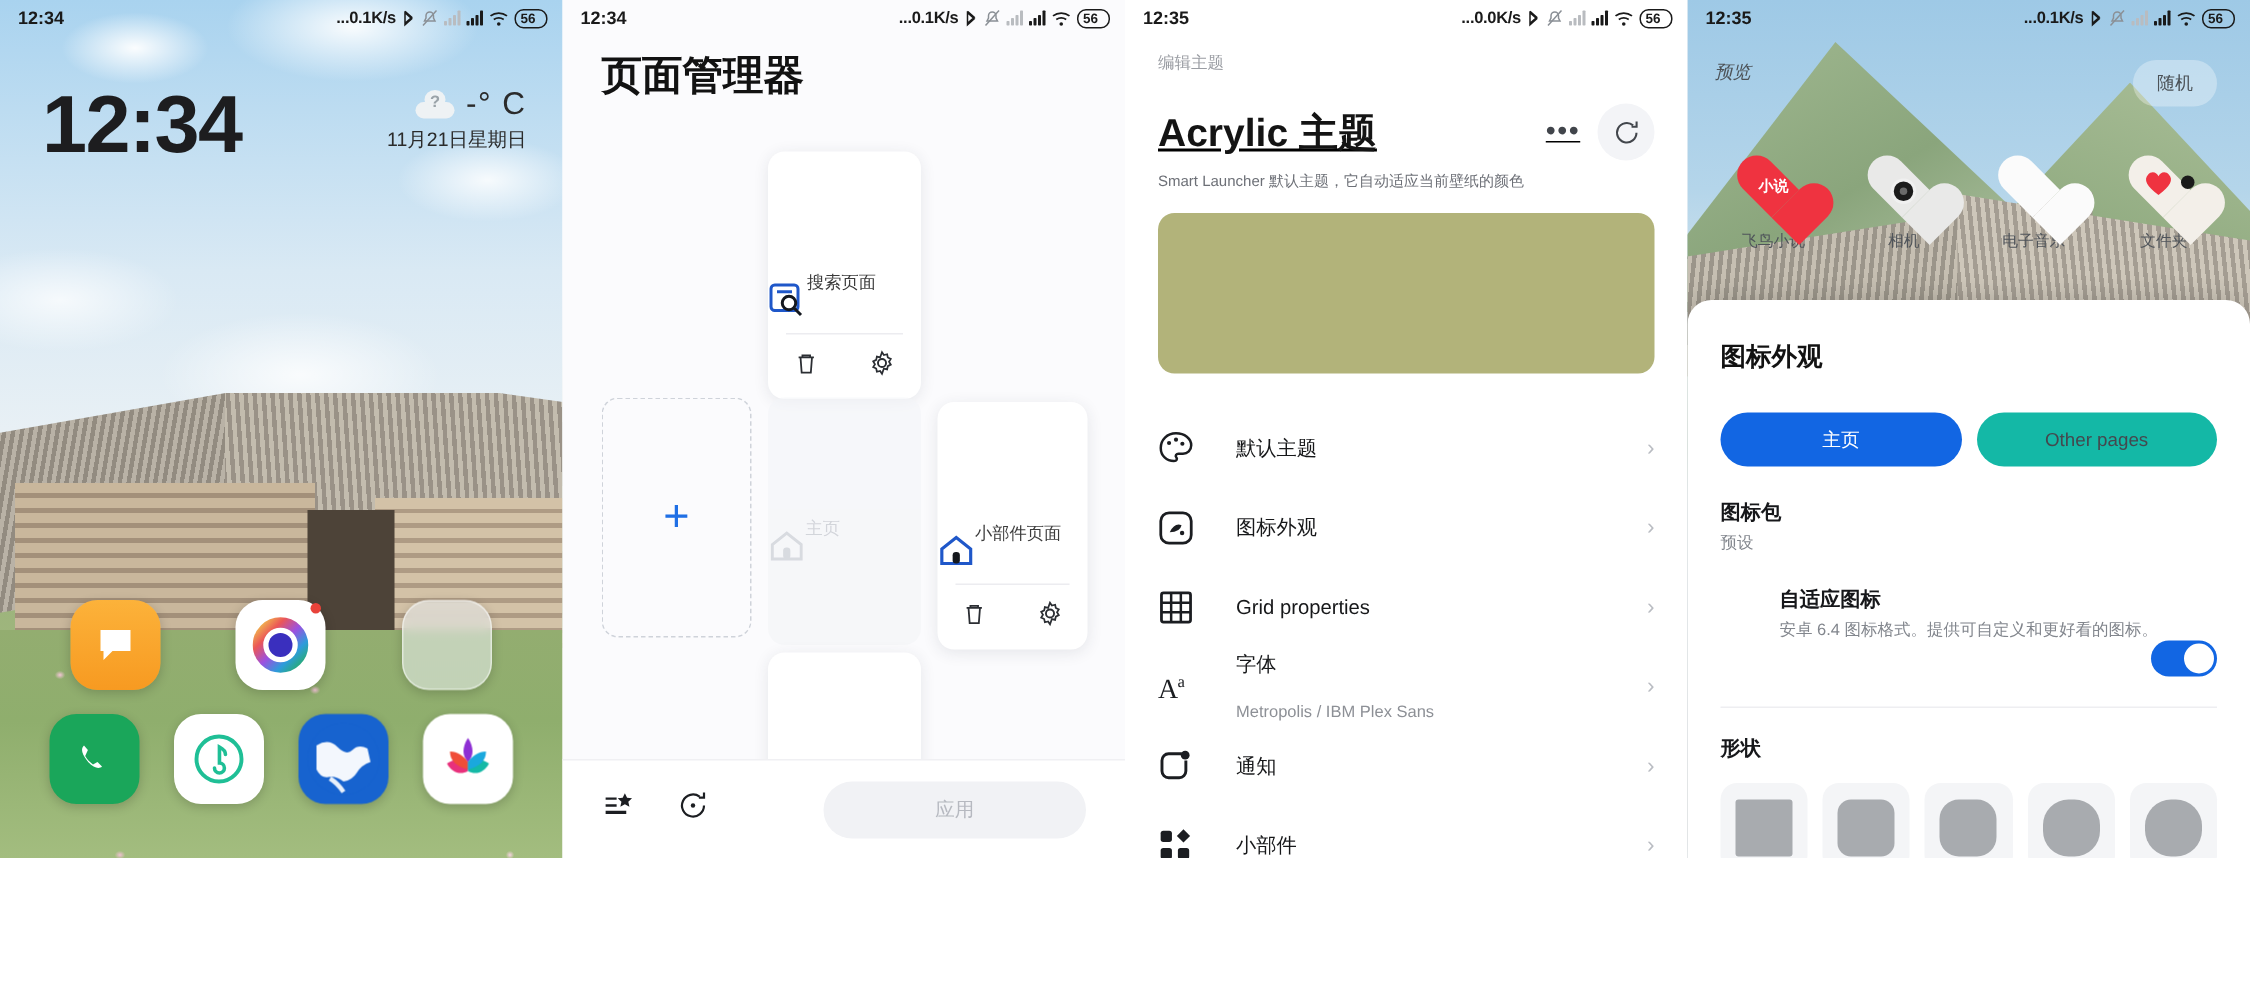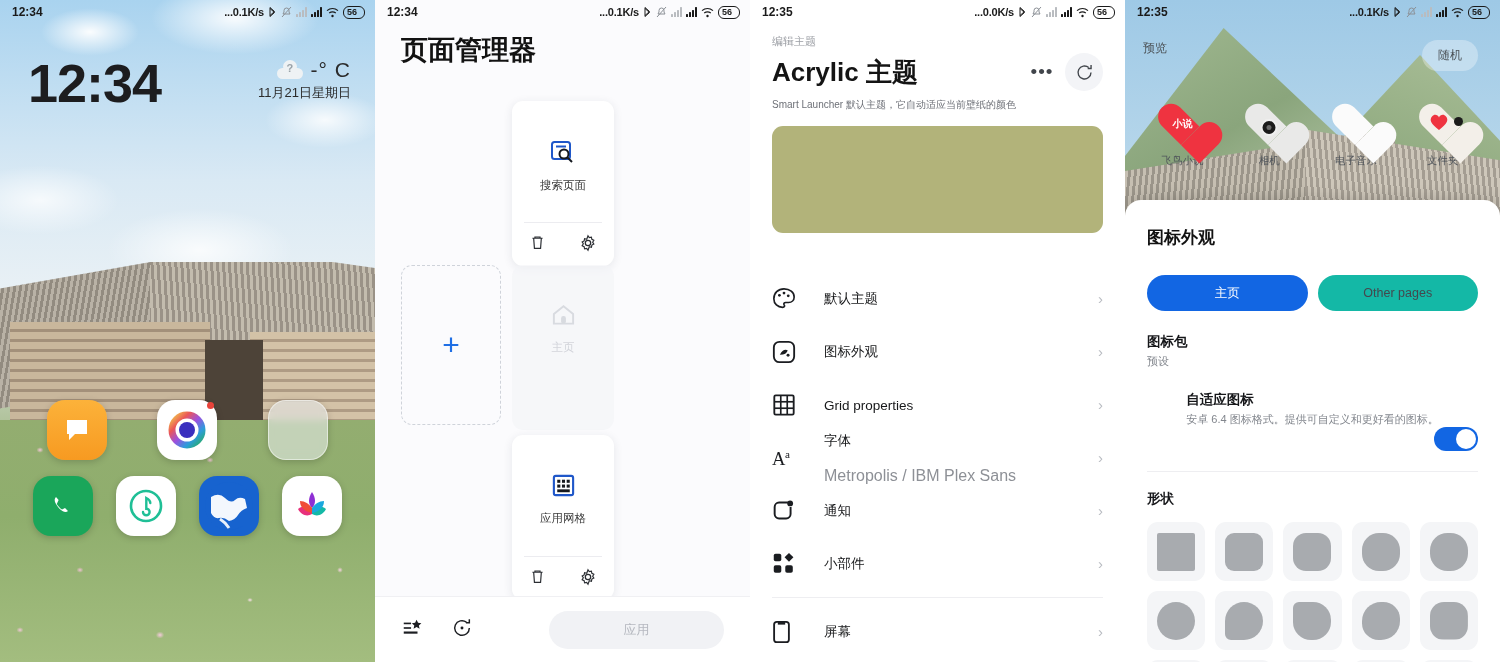--- a/index.html
+++ b/index.html
@@ -2,21 +2,21 @@
 <html><head>
 <meta charset="utf-8">
 <style>
   * { box-sizing: border-box; margin: 0; padding: 0; }
   html, body {
     width: 1500px; height: 666px;
     font-family: "Liberation Sans", "DejaVu Sans", sans-serif;
     background: #fff; overflow: hidden;
   }
   .screens { display: flex; width: 1500px; height: 666px; }
-  .panel { width: 375px; height: 662px; position: relative; overflow: hidden; flex: 0 0 375px; }
+  .panel { width: 375px; height: 572px; position: relative; overflow: hidden; flex: 0 0 375px; }
 
   
   .statusbar {
     position: absolute; top: 0; left: 0; right: 0; height: 24px;
     display: flex; align-items: center; justify-content: space-between;
     padding: 0 10px 0 12px; font-size: 12px; font-weight: bold; color: #1a1a1a;
     z-index: 40;
   }
   .sb-right { display: flex; align-items: center; gap: 4px; }
   .sb-speed { font-size: 11px; font-weight: bold; letter-spacing: -0.2px; }
@@ -90,74 +90,74 @@
     background:#eff0de; display:flex; align-items:center; justify-content:center;
     box-shadow:0 2px 9px rgba(0,0,0,.13); z-index:12; font-size:14px; color:#1f1f1f; }
   .sm-search b { font-weight:700; }
   .sm-search span.lt { font-weight:400; margin-left:4px; }
 
   
   #p2 { background:#fbfbfd; }
   .pm-title { position:absolute; top:32px; left:26px; font-size:27px; font-weight:700; color:#121212;text-align:center; }
   .pm-canvas { position:absolute; top:95px; left:0; right:0; bottom:66px; }
   .pcard { position:absolute; background:#fff; border-radius:11px; box-shadow:0 2px 10px rgba(40,50,70,.10);
-           display:flex; flex-direction:column; align-items:center; }
+           display:flex; align-items:center; }
   .pcard .pic { margin-top:38px; }
   .pcard .plabel { font-size:11.5px; color:#3b3b3b; margin-top:9px; }
   .pcard .pdiv { position:absolute; left:12px; right:12px; bottom:43px; height:1px; background:#ececf0; }
   .pcard .pacts { position:absolute; left:0; right:0; bottom:0; height:43px;
                   display:flex; align-items:center; justify-content:space-around; }
   .pcard.ghost { background:#f4f5f8; box-shadow:none; opacity:.6; }
   .pcard.ghost .plabel { color:#b8bcc4; }
   .pcard.dashed { background:transparent; box-shadow:none; border:1.5px dashed #cfd3da;
                   align-items:center; justify-content:center; }
   .plus { font-size:30px; color:#1f6fe5; font-weight:300; line-height:1; }
   .pm-bottom { position:absolute; left:0; right:0; bottom:0; height:66px; background:#fff;
     border-top:1px solid #f0f0f3; display:flex; align-items:center; padding:0 26px; gap:28px; }
   .pm-apply { margin-left:auto; width:175px; height:38px; border-radius:19px; background:#f1f2f5;
     display:flex; align-items:center; justify-content:center; color:#b6b9c0; font-size:13px; }
 
   
   #p3 { background:#fff; }
   .th-head { position:absolute; top:34px; left:0; right:0; padding:0 22px; }
   .th-applied { font-size:11px; color:#9a9da3; }
-  .th-row { display:flex; align-items:center; margin-top:4px; }
+  .th-row { display:flex; align-items:center; margin-top:20px;text-decoration:underline; }
   .th-name { font-size:26px; font-weight:700; color:#141414; }
   .th-acts { margin-left:auto; display:flex; align-items:center; gap:6px; }
   .th-dots { width:34px; height:34px; display:flex; align-items:center; justify-content:center;
              font-size:19px; color:#41454b; letter-spacing:1px; }
   .th-reload { width:38px; height:38px; border-radius:50%; background:#f3f4f7;
                display:flex; align-items:center; justify-content:center; }
   .th-desc { font-size:10px; color:#6d7077; margin-top:7px; }
   .th-preview { margin:14px 0 0; height:107px; border-radius:11px; }
   .th-list { position:absolute; top:272px; left:0; right:0; }
   .th-item { display:flex; align-items:center; height:53px; padding:0 22px; }
   .th-ico { width:30px; display:flex; align-items:center; justify-content:flex-start; }
   .th-txt { margin-left:22px; }
   .th-label { font-size:13.5px; color:#17181a; }
-  .th-sub { font-size:16px; color:#8d9096; margin-top:17px; }
+  .th-sub { font-size:11px; color:#8d9096; margin-top:17px; }
   .th-chev { margin-left:auto; color:#b9bcc2; font-size:15px; }
   .th-sep { height:1px; background:#eeeef1; margin:7px 22px; }
 
   
   #p4 { background:#cfe0ec; }
   .p4-wall { position:absolute; inset:0;
     background: linear-gradient(#9ec9e6 0%, #b4d5ea 22%, #cfe2ec 34%, #cfe2ec 36%, #b8c9a8 40%, #9fb48a 52%, #c9cfc4 58%, #c9c4b8 100%); }
   .p4-mtn { position:absolute; left:-40px; top:28px; width:330px; height:180px;
     background: linear-gradient(150deg, #9fb78f 10%, #8aa57c 50%, #c0d0b4 100%);
     clip-path: polygon(0% 100%, 42% 0%, 100% 100%); }
   .p4-mtn2 { position:absolute; right:-60px; top:55px; width:280px; height:150px;
     background: linear-gradient(200deg, #a8bd96 10%, #93ad83 60%, #c7d4bb 100%);
     clip-path: polygon(0% 100%, 50% 0%, 100% 100%); }
   .p4-roof1 { position:absolute; left:-30px; top:152px; width:300px; height:80px;
     background: repeating-linear-gradient(96deg, #c6bfb2 0 3px, #9b958a 3px 6px); transform: skewY(-9deg); }
   .p4-roof2 { position:absolute; left:180px; top:150px; width:260px; height:90px;
     background: repeating-linear-gradient(84deg, #cec7ba 0 3px, #a49d92 3px 6px); transform: skewY(9deg); }
   .p4-topbtn { position:absolute; top:40px; font-size:12px; color:#4c5257; }
-  .p4-preview { left:18px; }
+  .p4-preview { left:18px;font-style:italic; }
   .p4-random { right:22px; padding:7px 16px; border-radius:17px; background:rgba(255,255,255,.32); }
   .p4-apps { position:absolute; top:105px; left:0; right:0; display:flex; justify-content:space-around; padding:0 14px; }
   .p4-app { width:62px; text-align:center; position:relative; }
   .heart { width:48px; height:44px; margin:0 auto; position:relative; }
   .heart::before, .heart::after { content:""; position:absolute; top:0; width:26px; height:40px;
     border-radius:14px 14px 0 0; }
   .heart::before { left:23px; transform: rotate(-45deg); transform-origin: 0 100%; }
   .heart::after  { left:23px; transform: rotate(45deg);  transform-origin: 0 100%; }
   .h-red::before,.h-red::after { background:#ef3340; }
   .h-gray::before,.h-gray::after { background:#e9e9e8; }
@@ -404,20 +404,43 @@
       <div class="pcard ghost" style="left:137px; top:170px; width:102px; height:165px;">
         <span class="pic">
           <svg width="25" height="24" viewBox="0 0 26 24">
               <path d="M3 11 L13 3 L23 11 V21 H3 z" fill="none" stroke="#c2c6cd" stroke-width="2"></path>
               <rect x="10.5" y="13" width="5" height="8" rx="2.3" fill="#c2c6cd"></rect>
             </svg>
         </span>
         <span class="plabel">主页</span>
       </div>
 
+      <div class="pcard" style="left:250px; top:173px; width:100px; height:165px;">
+        <span class="pic">
+          <svg width="25" height="24" viewBox="0 0 26 24">
+              <path d="M3 11 L13 3 L23 11 V21 H3 z" fill="none" stroke="#1f57c9" stroke-width="2.2"></path>
+              <rect x="10.5" y="13" width="5" height="8" rx="2.3" fill="#15181d"></rect>
+            </svg>
+        </span>
+        <span class="plabel">小部件页面</span>
+        <span class="pdiv"></span>
+        <span class="pacts">
+          <span>
+            <svg width="17" height="17" viewBox="0 0 20 20">
+                <path d="M4 5 h12 M7 5 V3.5 h6 V5 M5.5 5 l.9 12 h7.2 l.9-12" fill="none" stroke="#2b2e33" stroke-width="1.4"></path>
+              </svg>
+          </span>
+          <span>
+            <svg width="18" height="18" viewBox="0 0 20 20">
+                <circle cx="10" cy="10" r="3" fill="none" stroke="#2b2e33" stroke-width="1.4"></circle>
+                <path d="M10 2 l1.4 2.1 2.4-.6 .5 2.4 2.2 1.1-1.3 2.1 1.3 2.1-2.2 1.1-.5 2.4-2.4-.6L10 18l-1.4-2.1-2.4.6-.5-2.4-2.2-1.1 1.3-2.1-1.3-2.1 2.2-1.1 .5-2.4 2.4.6z" fill="none" stroke="#2b2e33" stroke-width="1.3"></path>
+              </svg>
+          </span>
+        </span>
+      </div>
 
       <div class="pcard" style="left:137px; top:340px; width:102px; height:165px;">
         <span class="pic">
           <svg width="25" height="25" viewBox="0 0 26 26">
             <rect x="3" y="3" width="20" height="20" rx="2" fill="none" stroke="#1f57c9" stroke-width="2.2"></rect>
             <rect x="6.5" y="7" width="3.2" height="3.2" fill="#15181d"></rect>
               <rect x="11.4" y="7" width="3.2" height="3.2" fill="#15181d"></rect>
               <rect x="16.3" y="7" width="3.2" height="3.2" fill="#15181d"></rect>
             <rect x="6.5" y="12" width="3.2" height="3.2" fill="#15181d"></rect>
               <rect x="11.4" y="12" width="3.2" height="3.2" fill="#15181d"></rect>

